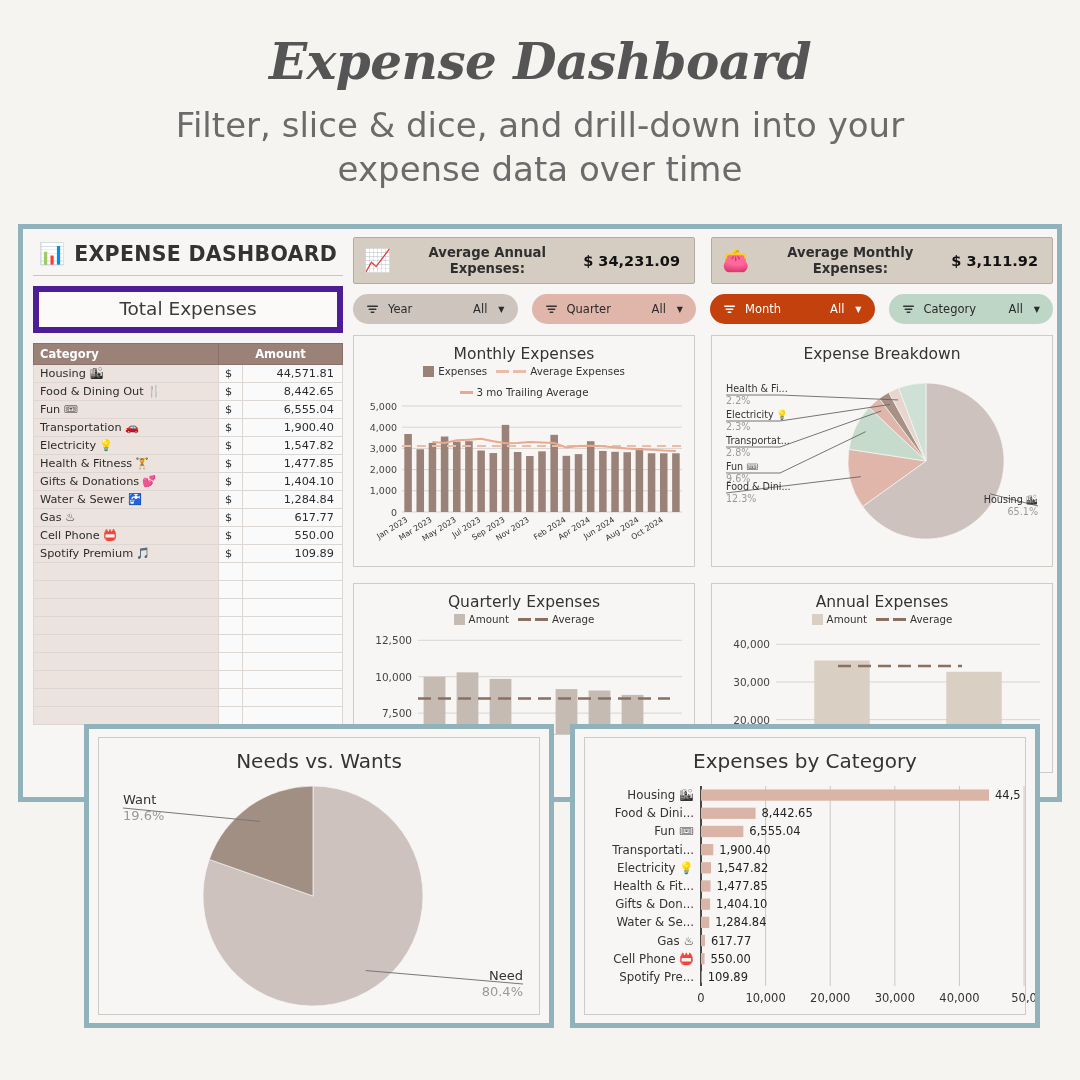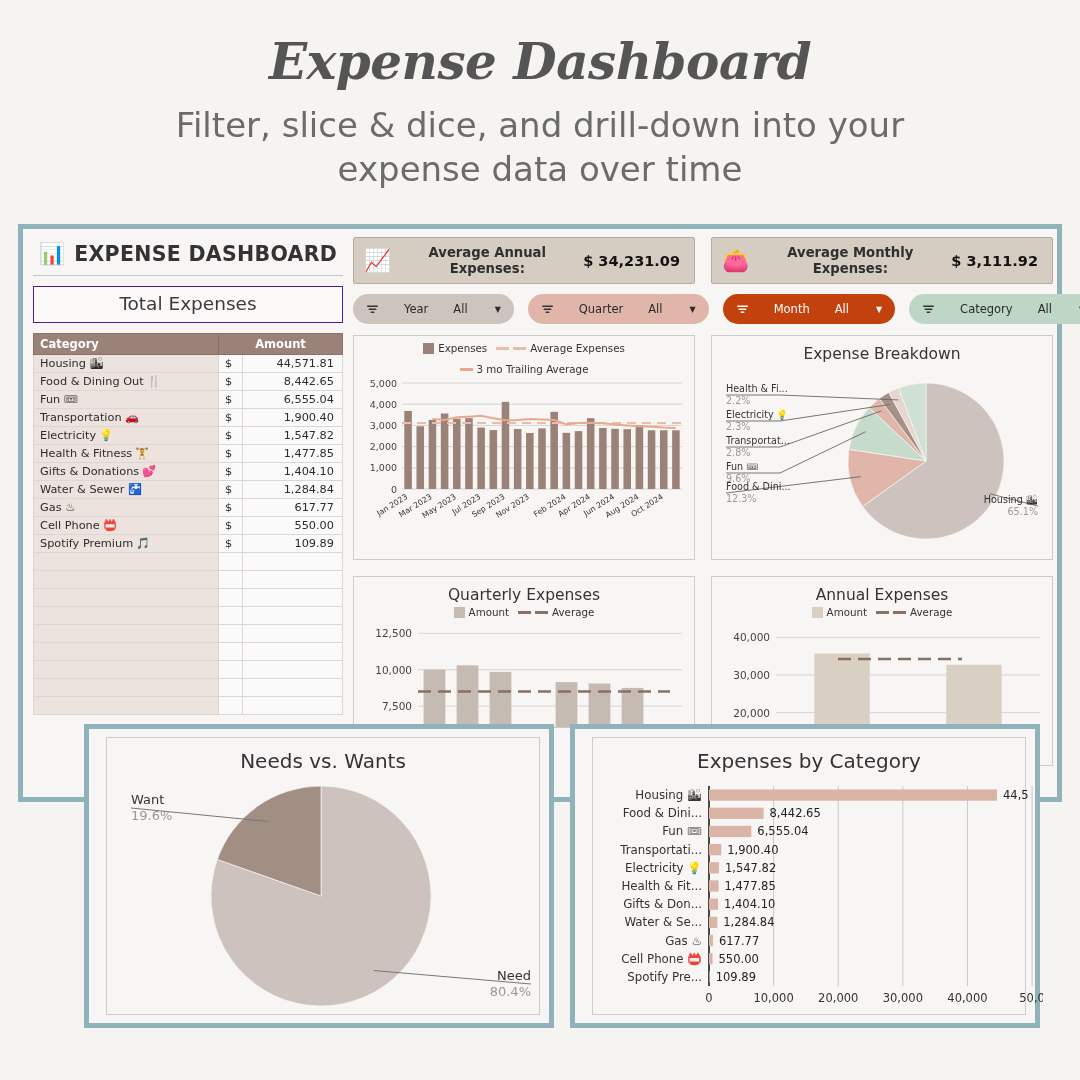--- a/index.html
+++ b/index.html
@@ -40,21 +40,21 @@
     display: flex; align-items: center; gap: 9px;
     padding: 5px 2px 9px 6px; border-bottom: 1.5px solid #c9c5c0;
   }
   .brand-title {
     font-size: 20.5px; font-weight: 700; color: #333;
     letter-spacing: 0.3px;
   }
   .ico-chart { font-size: 21px; line-height: 1; }
 
   .total-box {
-    margin-top: 10px; border: 1px solid #4c1d95; background: #fbfaf9;
+    margin-top: 10px; border: 6px solid #4c1d95; background: #fbfaf9;
     text-align: center; padding: 6px 0 8px;
   }
   .total-label { font-size: 18.5px; color: #3b3b3b; }
   .total-value {
     font-size: 29px; font-weight: 700; color: #a08a80; margin-top: 1px;
     letter-spacing: -0.3px;
   }
 
   table.cat { margin-top: 10px; width: 100%; border-collapse: collapse; }
   table.cat th {
@@ -83,21 +83,21 @@
   }
   .kpi-ico { font-size: 22px; line-height: 1; }
   .kpi-label {
     flex: 1; text-align: center; font-size: 13.2px; font-weight: 700;
     color: #2f2f2f; line-height: 1.18;
   }
   .kpi-value { font-size: 14.5px; font-weight: 700; color: #111; white-space: nowrap; padding-right:4px;}
 
   .filterrow { display: flex; gap: 14px; margin-top: 10px; }
   .pill {
-    flex: 1; display: flex; align-items: center; gap: 25px;
+    flex: 1; display: flex; align-items: center; gap: 9px;
     border-radius: 17px; padding: 6px 13px; height: 30px;
     font-size: 11.5px; color: #2a2a2a;
   }
   .pill .fname { flex: 1; }
   .pill .fval { font-size: 11.5px; }
   .pill .caret { font-size: 8px; margin-left: 2px; }
   .funnel { width: 13px; height: 11px; flex: 0 0 13px; }
 
   .chartgrid { margin-top: 11px; display: flex; gap: 16px; flex-wrap: wrap; }
   .panel {
@@ -116,21 +116,21 @@
   .legend span.ln { width: 13px; height: 3px; display:inline-block; }
   .legend .li { display: flex; align-items: center; gap: 4px; }
 
   svg { display: block; }
 
   
   .ov {
     position: absolute; background: #f7f6f4; border: 5px solid #8fb2bb;
     padding: 8px 9px;
   }
-  .ov-inner { border: 1px solid #cfcbc6; background: #f7f6f4; height: 100%; margin-left: 8px; }
+  .ov-inner { border: 1px solid #cfcbc6; background: #f7f6f4; height: 100%; }
   #ov-needs { left: 84px; top: 724px; width: 470px; height: 304px; }
   #ov-cat   { left: 570px; top: 724px; width: 470px; height: 304px; }
   .ov-title { text-align: center; font-size: 20px; color: #333; padding: 11px 0 5px; }
 </style>
 </head>
 <body>
 <div id="root">
 
 <div class="hdr">
   <div class="hdr-title">Expense Dashboard</div>
@@ -315,20 +315,21 @@
             </svg>
             <span class="fname">Category</span>
             <span class="fval">All</span>
             <span class="caret">▼</span>
           </div>
         </div>
 
     <div class="chartgrid">
 
       <div class="panel">
+        <div class="panel-title">Monthly Expenses</div>
         <div class="legend">
           <span class="li">
                 <span class="sw" style="background:#9b8279"></span>
             <span>Expenses</span>
               </span>
           <span class="li">
                 <span class="ln" style="background:#e8bda9"></span>
             <span class="ln" style="background:#e8bda9"></span>
             <span>Average Expenses</span>
               </span>

